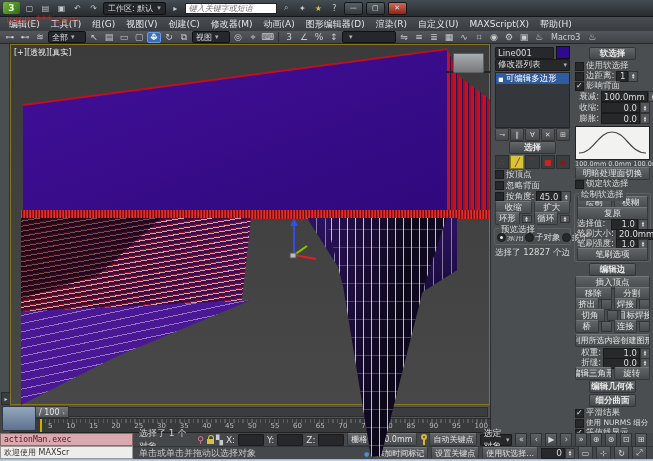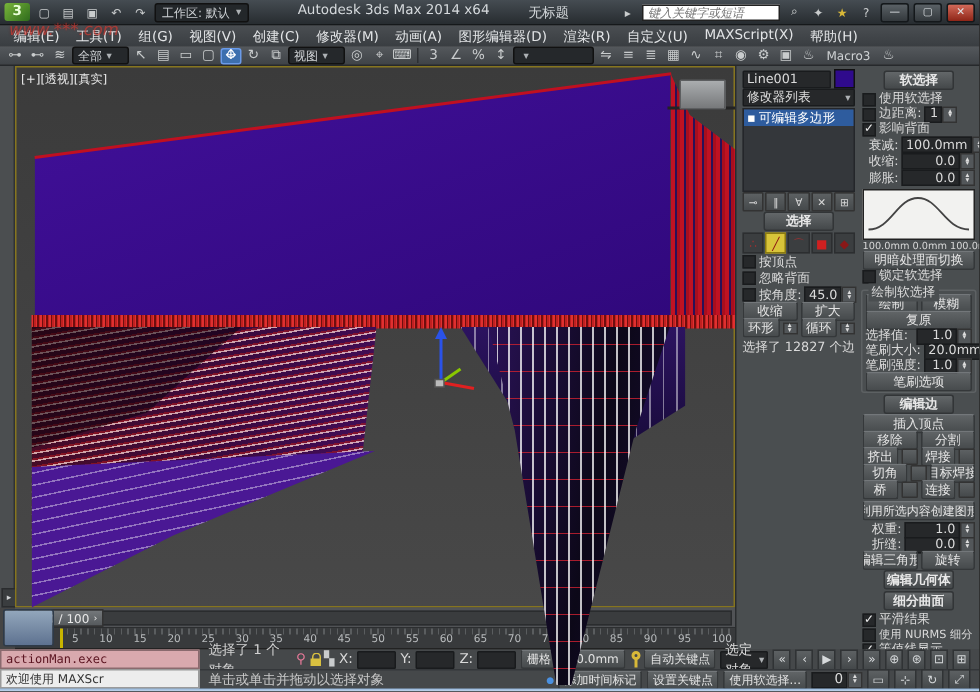--- a/index.html
+++ b/index.html
@@ -119,24 +119,20 @@
   <div class="abs titlebar">
     <div class="applogo">3</div>
     <span class="ico qat">▢</span>
     <span class="ico qat">▤</span>
     <span class="ico qat">▣</span>
     <span class="ico qat">↶</span>
     <span class="ico qat">↷</span>
     <div class="wsbox caret">
         <span>工作区: 默认</span>
       </div>
-    <div style="flex:1;display:flex;justify-content:center;gap:26px">
-      <span class="apptitle">Autodesk 3ds Max  2014 x64</span>
-      <span class="apptitle">无标题</span>
-    </div>
     <span class="ico qat">▸</span>
     <input class="searchbox" placeholder="键入关键字或短语" style="">
     <span class="ico qat">⌕</span>
     <span class="ico qat">✦</span>
     <span class="ico qat" style="color:#d8b838">★</span>
     <span class="ico qat">?</span>
     <div class="winbtn">—</div>
     <div class="winbtn">▢</div>
     <div class="winbtn close">✕</div>
   </div>
@@ -317,20 +313,31 @@
       </div>
       <div class="pr">
         <div class="pbtn">环形</div>
         <div class="spin" style="flex:0 0 8px">
             <div class="arr"></div>
           </div>
         <div class="pbtn">循环</div>
         <div class="spin" style="flex:0 0 8px">
             <div class="arr"></div>
           </div>
+      </div>
+      <div class="grp">
+        <span class="grptitle">预览选择</span>
+        <div class="pr" style="gap:1px">
+          <div class="rad on"></div>
+            <span class="lbl">禁用</span>
+          <div class="rad"></div>
+            <span class="lbl">子对象</span>
+          <div class="rad"></div>
+            <span class="lbl">多个</span>
+        </div>
       </div>
       <div class="pr" style="justify-content:center;margin-top:2px">
           <span class="lbl">选择了 12827 个边</span>
         </div>
     </div>
 
     <div class="col" style="left:83px;width:77px">
       <div class="rhdr">
           <span class="exp"></span>
           <span>软选择</span>

